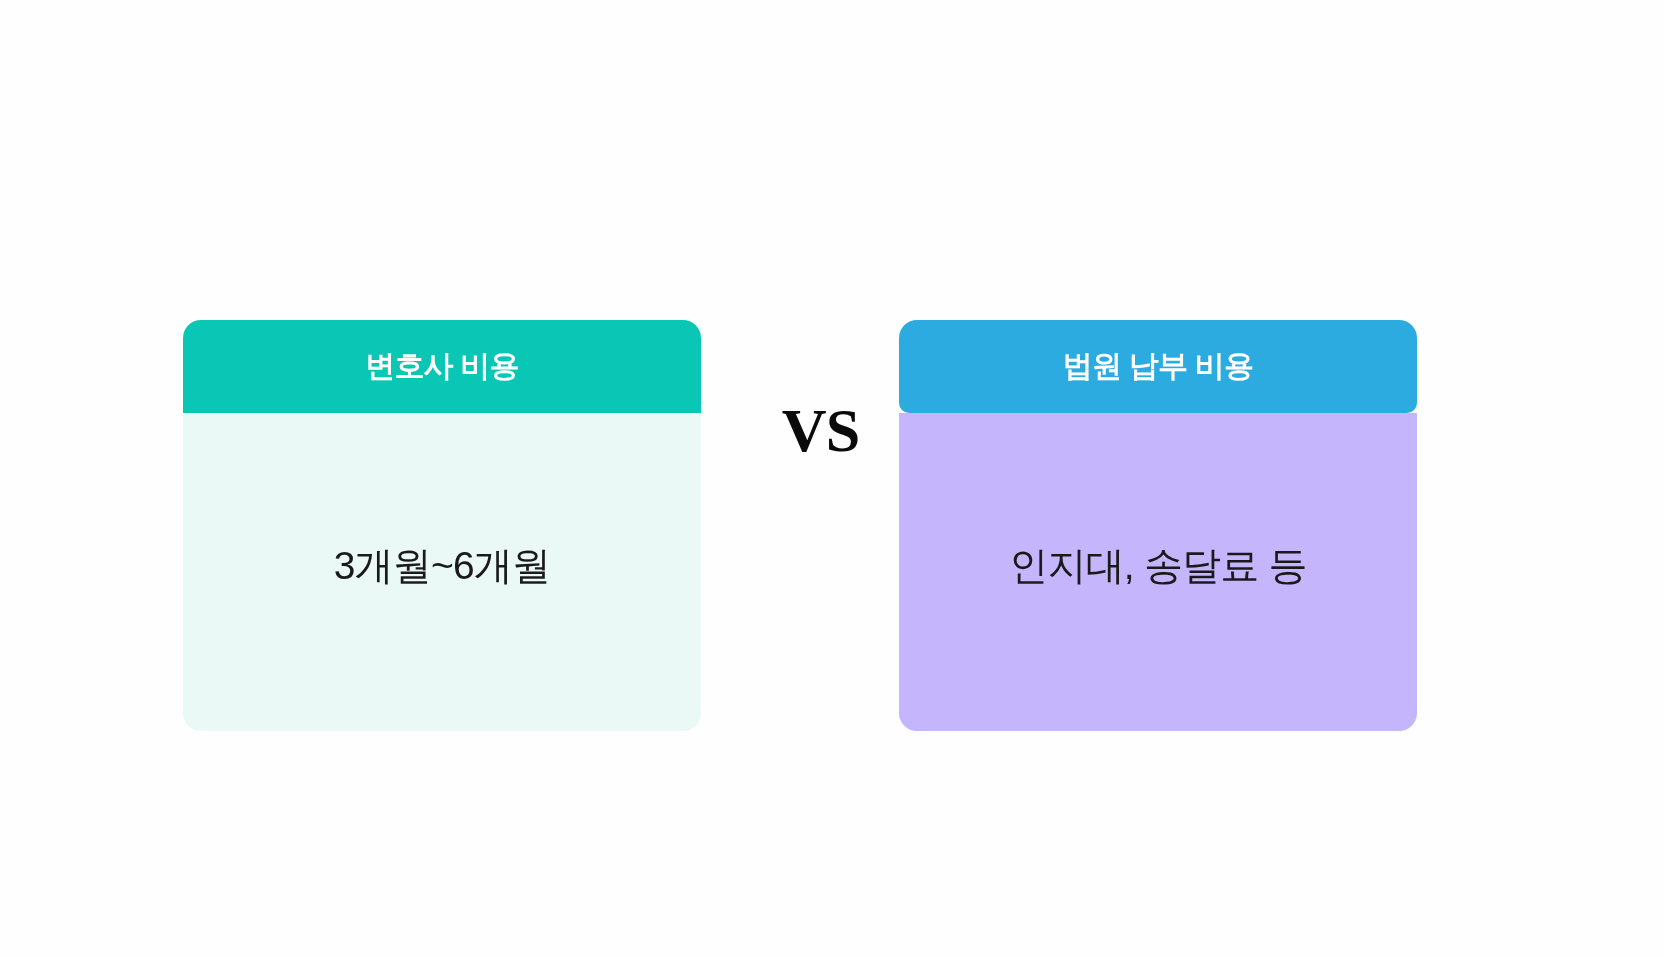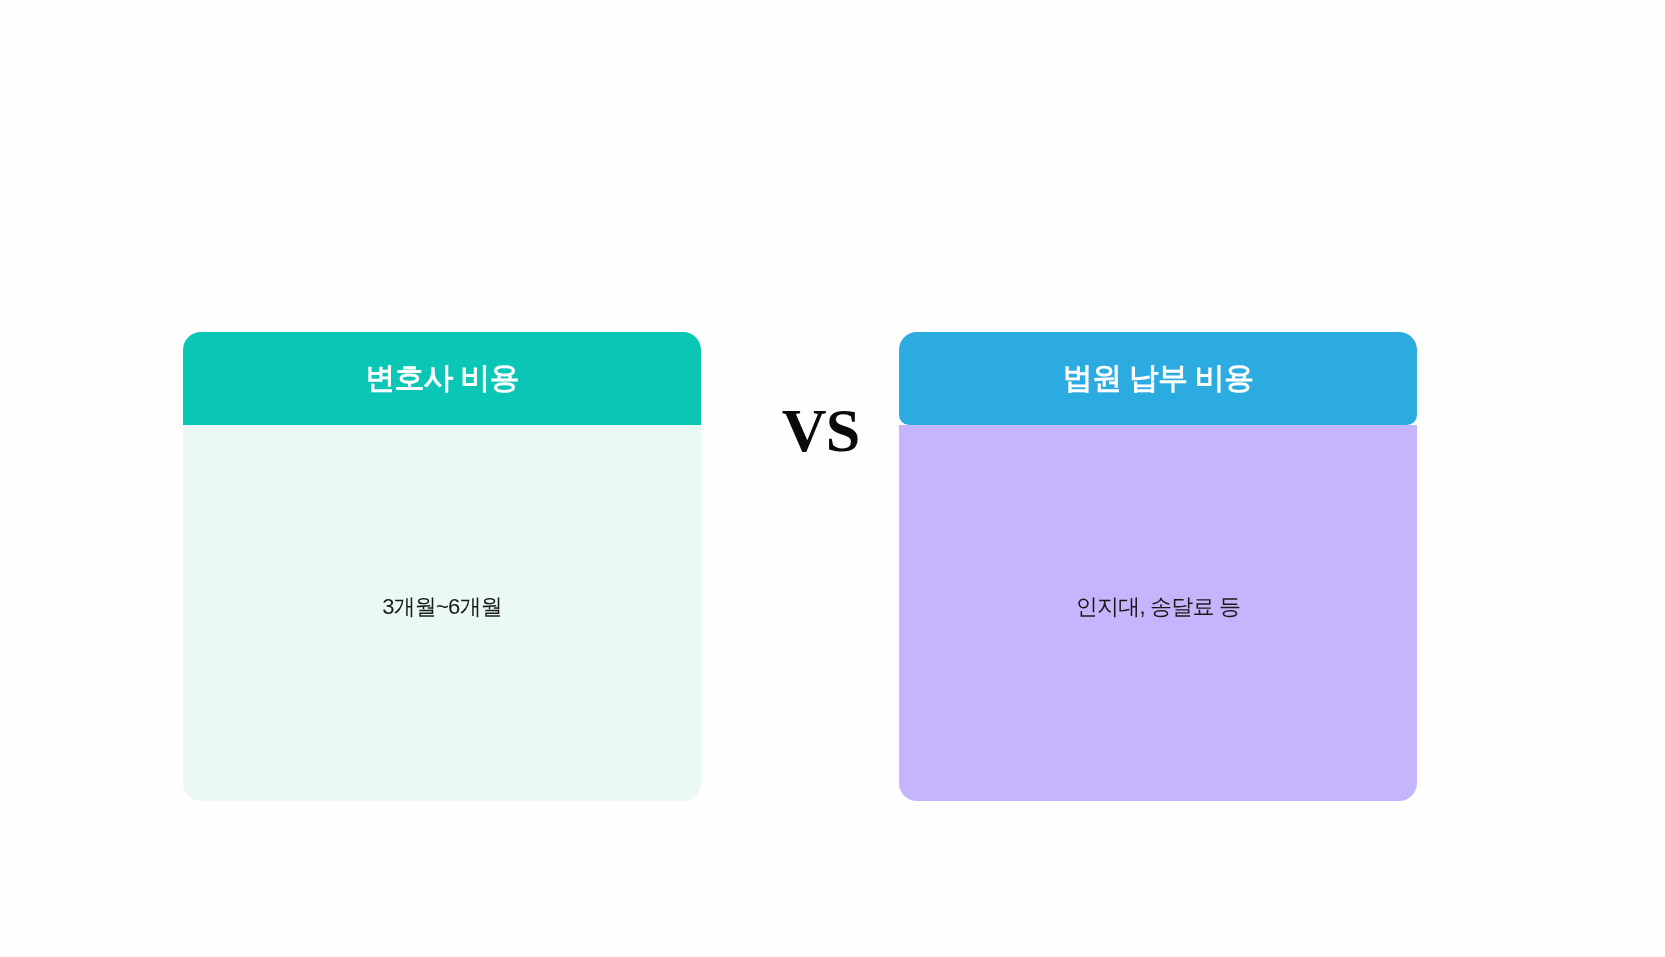--- a/index.html
+++ b/index.html
@@ -56,23 +56,23 @@
   .compare-row {
     position: absolute;
     top: 316px;
     left: 0;
     width: 1665px;
     height: 500px;
   }
 
   .card {
     position: absolute;
-    top: 16px;
+    top: 4px;
     width: 518px;
-    height: 469px;
+    height: 411px;
     border-radius: 18px;
     overflow: hidden;
     display: flex;
     flex-direction: column;
   }
 
   .card.left  { left: 183px; }
   .card.right { left: 899px; }
 
   .card-header {
@@ -89,21 +89,21 @@
 
   .card.left  .card-header { background: #0AC6B4; }
   .card.right .card-header { background: #2BABE0; border-radius: 10px; }
 
   .card-body {
     flex: 1 1 auto;
     display: flex;
     align-items: center;
     justify-content: center;
     text-align: center;
-    font-size: 22px;
+    font-size: 39px;
     font-weight: 400;
     line-height: 1.52;
     letter-spacing: -0.8px;
     color: #1A1A1A;
     padding-bottom: 12px;
   }
 
   .card.left  .card-body { background: #EBF9F6; }
   .card.right .card-body { background: #c4b5fd; }
 

